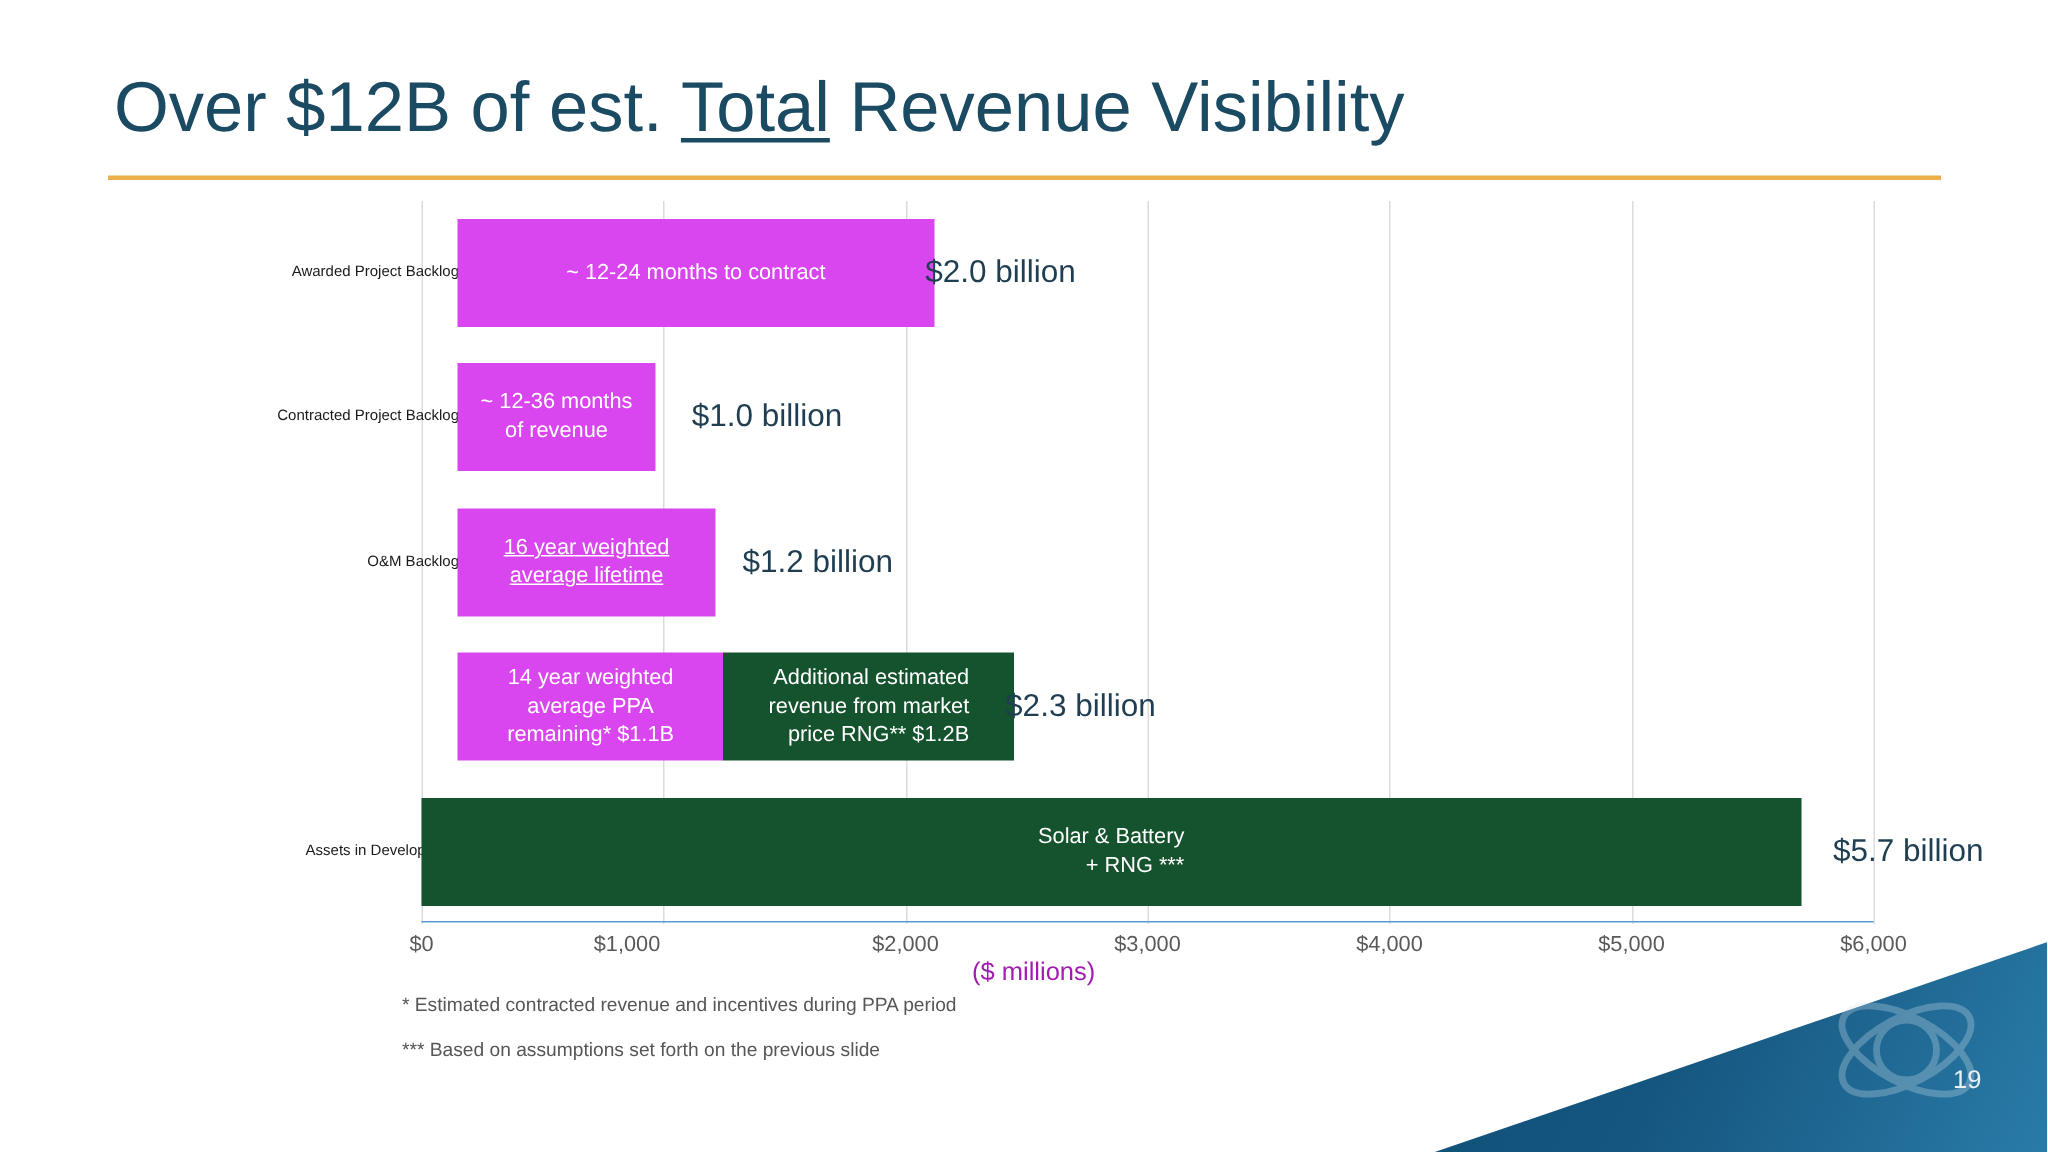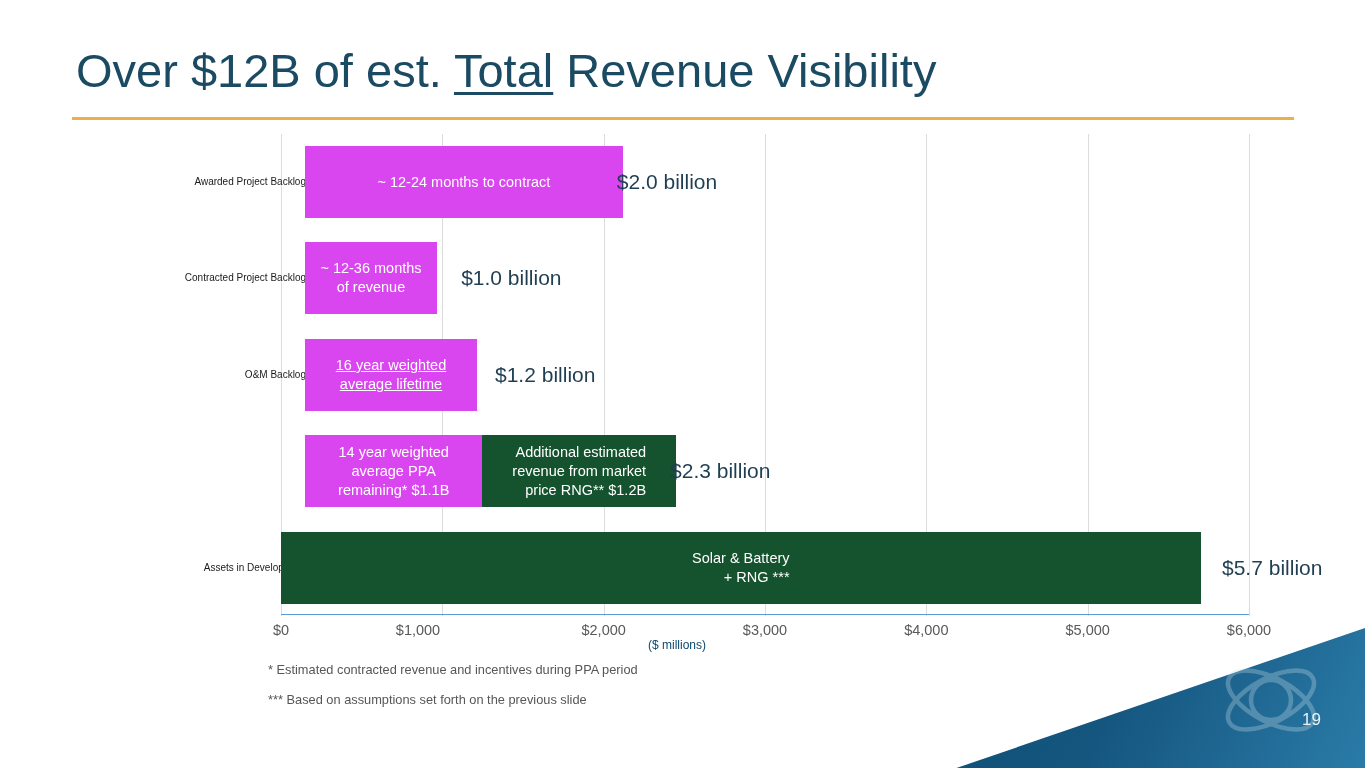--- a/index.html
+++ b/index.html
@@ -127,22 +127,22 @@
     top: 622px;
     font-size: 14.5px;
     color: #595959;
     transform: translateX(-50%);
     white-space: nowrap;
   }
   .axis-unit {
     position: absolute;
     left: 648px;
     top: 638px;
-    font-size: 12px;
-    color: #0c4a6e;
+    font-size: 17px;
+    color: #a21caf;
     white-space: nowrap;
   }
 
   
   .footnotes {
     position: absolute;
     left: 268px;
     top: 661px;
     width: 700px;
   }

